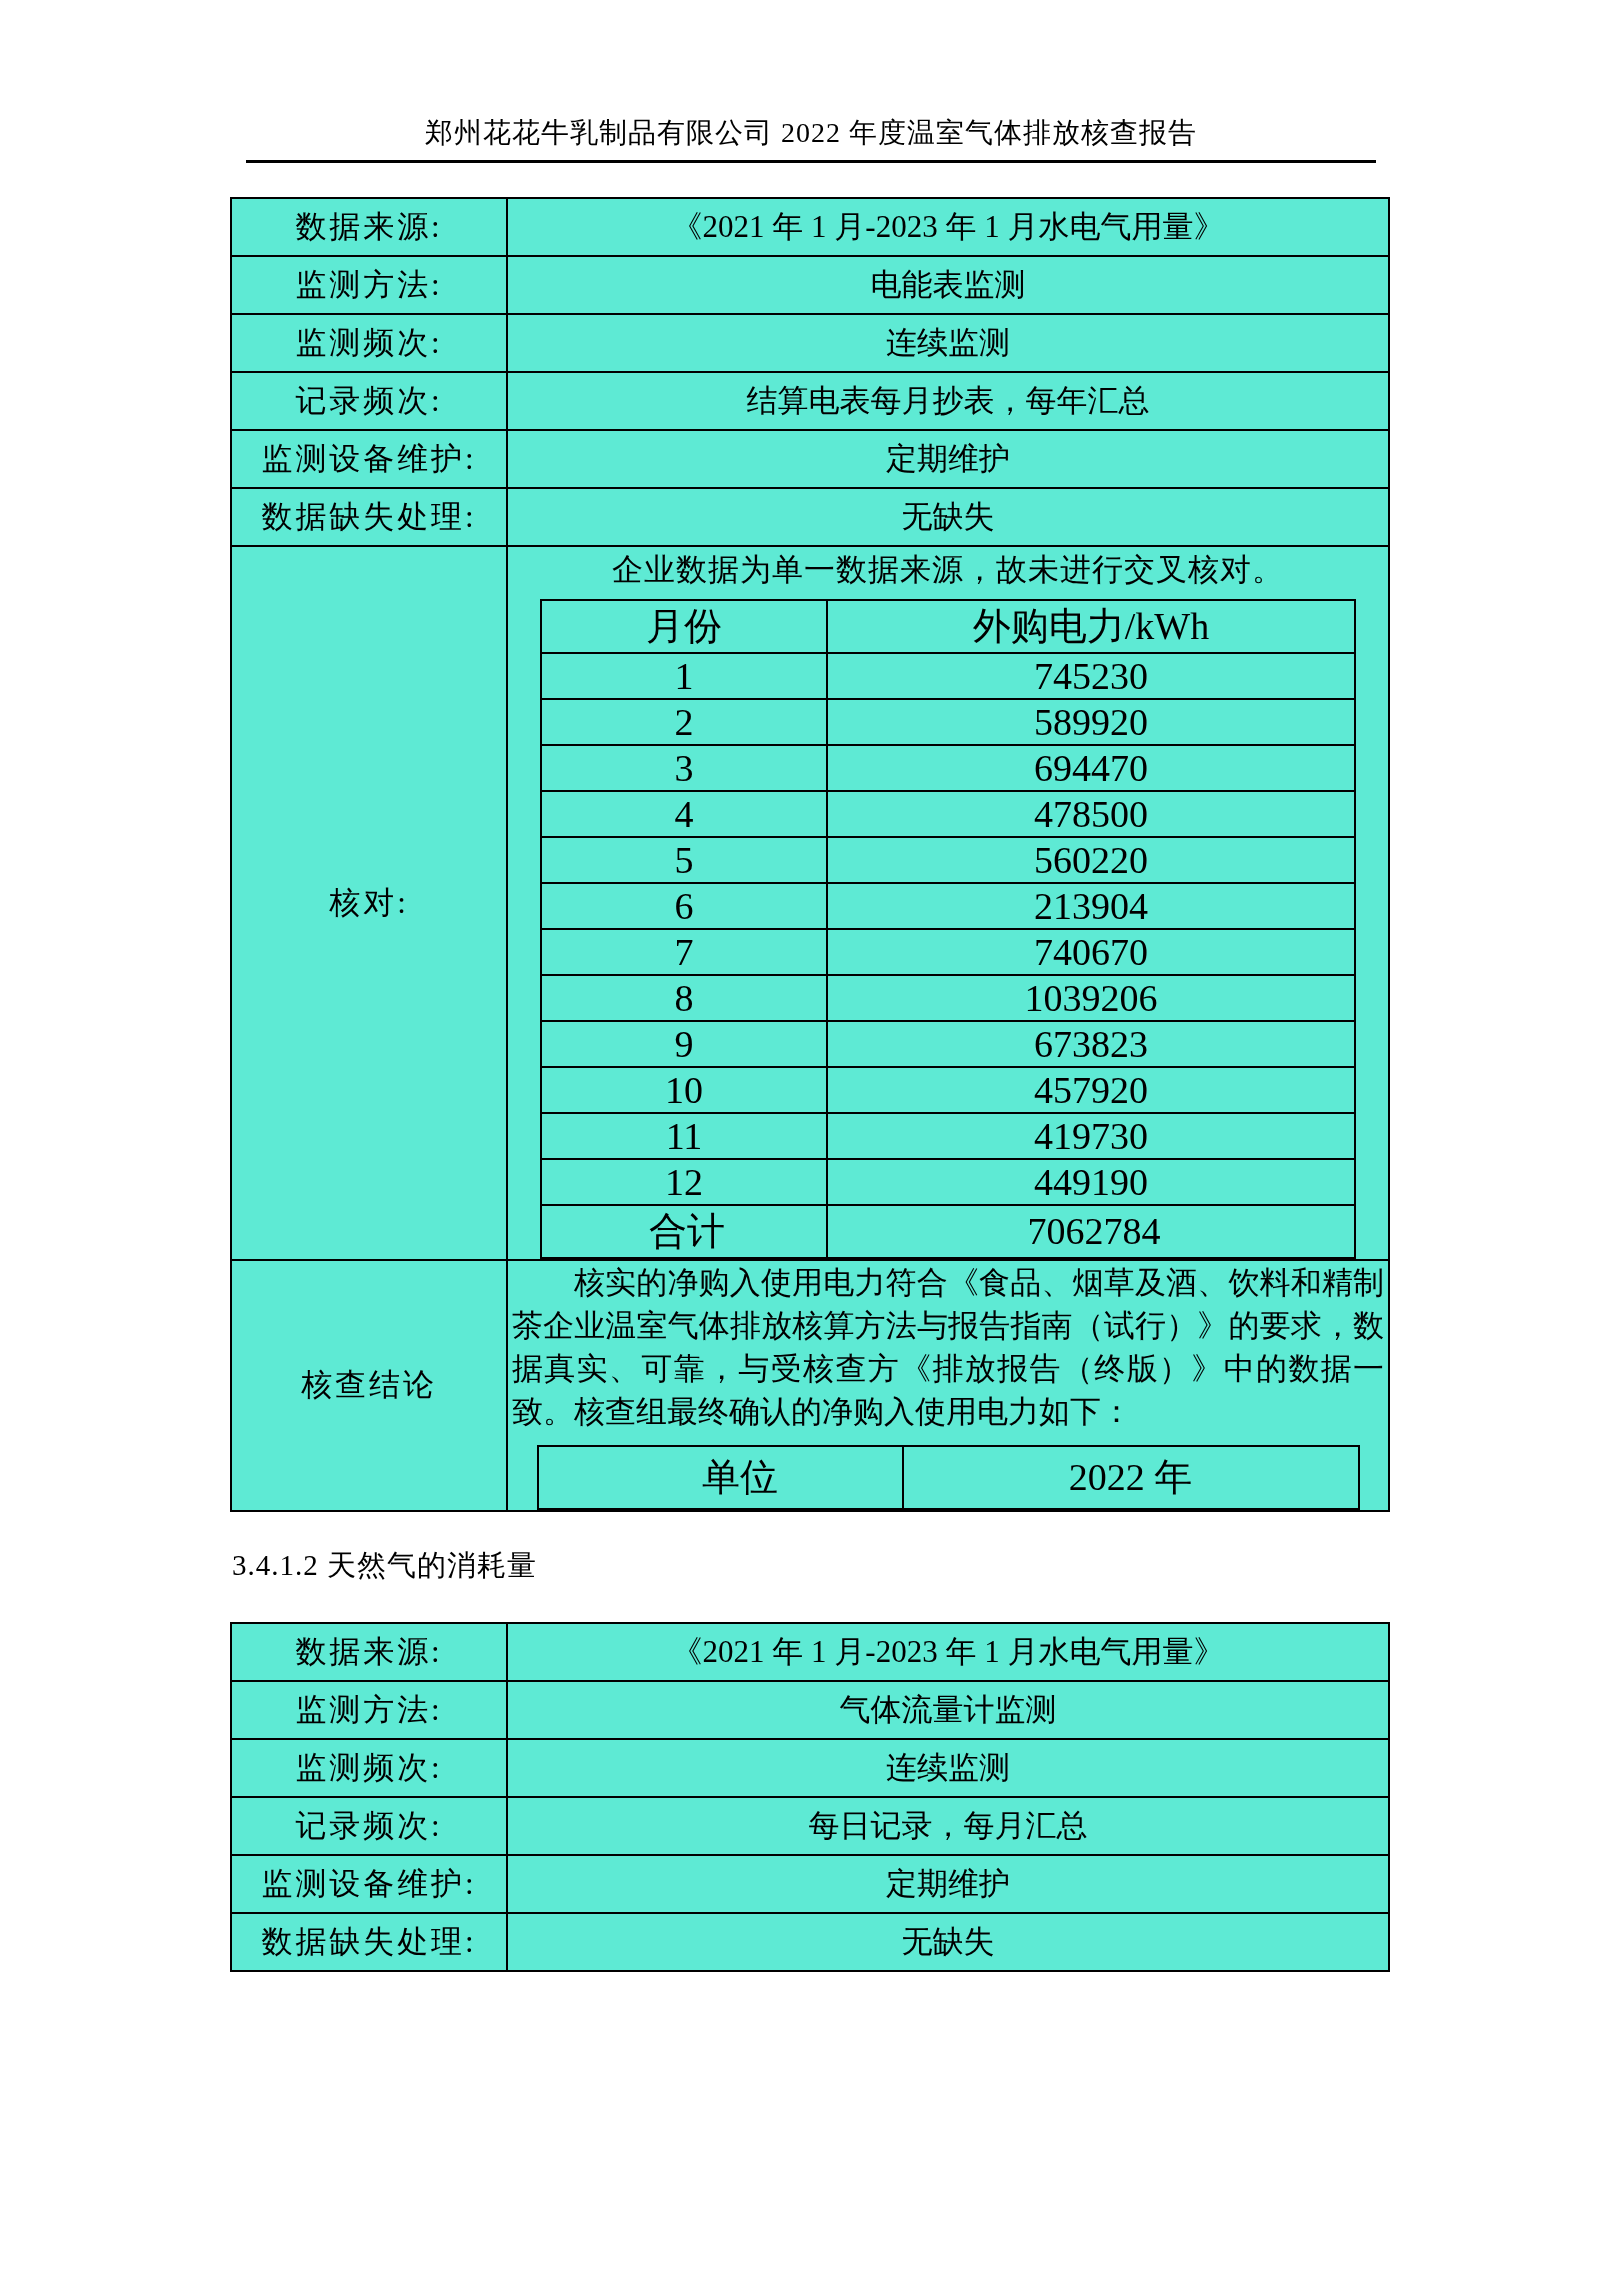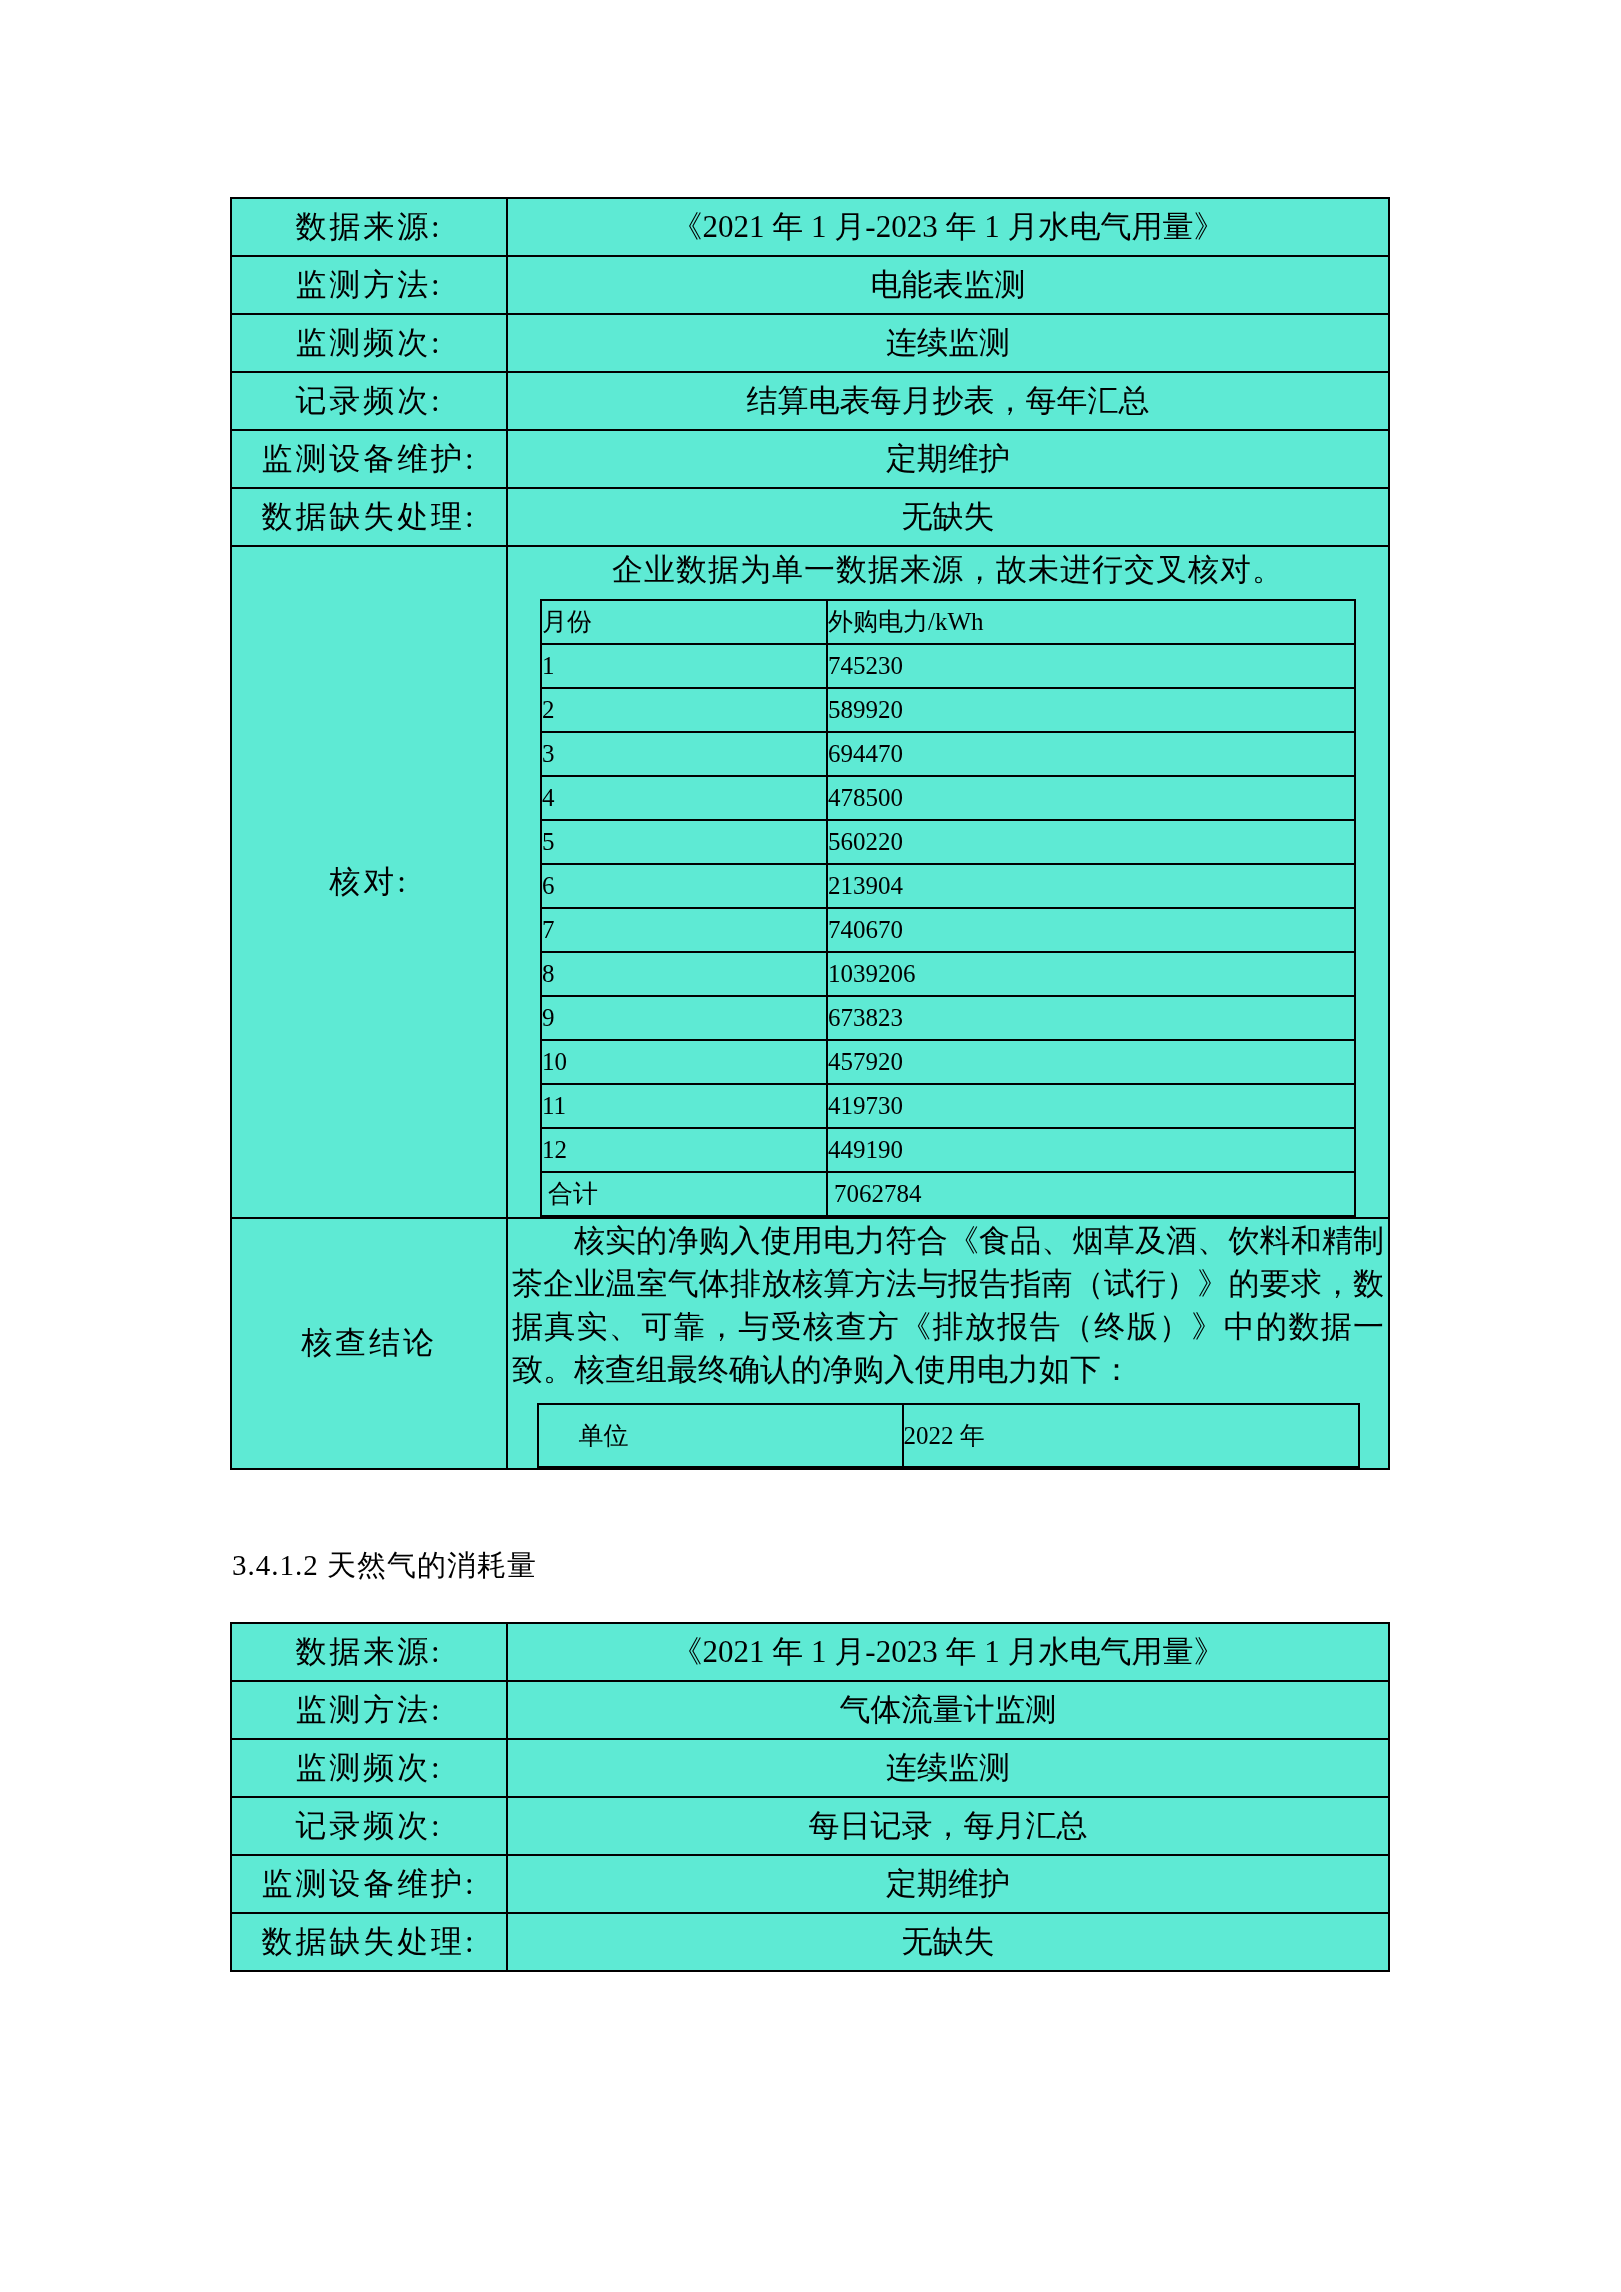--- a/index.html
+++ b/index.html
@@ -34,21 +34,21 @@
     vertical-align:middle;
     padding:0;
   }
   td.label-cell { width:274px; letter-spacing:2.9px; }
   tr.simple-row { height:58px; }
 
   td.check-cell { padding:7.8px 0 13.7px; }
   .check-note { font-size:31px; text-align:center; margin:2px 0 7.8px; letter-spacing:1px; }
 
   table.inner-table { border-collapse:collapse; margin:0 auto; }
-  table.inner-table td { border:2px solid #000; font-size:25px; text-align:left; }
+  table.inner-table td { border:2px solid #000; font-size:38px; text-align:center; }
   table.monthly { width:816px; }
   table.monthly td:first-child { width:278px; }
   table.monthly tr { height:44px; }
   table.monthly tr.inner-header td { border-bottom-width:2.9px; }
   tr.total-row td { font-weight:normal;padding-left:6px; }
 
   td.conclusion-cell { padding:9.8px 15.7px 13.7px; }
   .conclusion-paragraph {
     font-size:31px; line-height:43px;
     text-align:justify; text-indent:2em;
@@ -67,20 +67,23 @@
     position:absolute; left:243px; right:231px; top:2133px;
     display:flex; justify-content:space-between; align-items:baseline;
     font-size:20.6px;
   }
 </style>
 </head>
 <body>
 
 <div class="page">
 
+  <div class="doc-header">
+    <div class="doc-header-title">郑州花花牛乳制品有限公司 2022 年度温室气体排放核查报告</div>
+  </div>
 
   <table class="outer-table t1">
     <tbody>
       <tr class="simple-row">
         <td class="label-cell">数据来源:</td>
         <td class="value-cell">《2021 年 1 月-2023 年 1 月水电气用量》</td>
       </tr>
       <tr class="simple-row">
         <td class="label-cell">监测方法:</td>
         <td class="value-cell">电能表监测</td>

